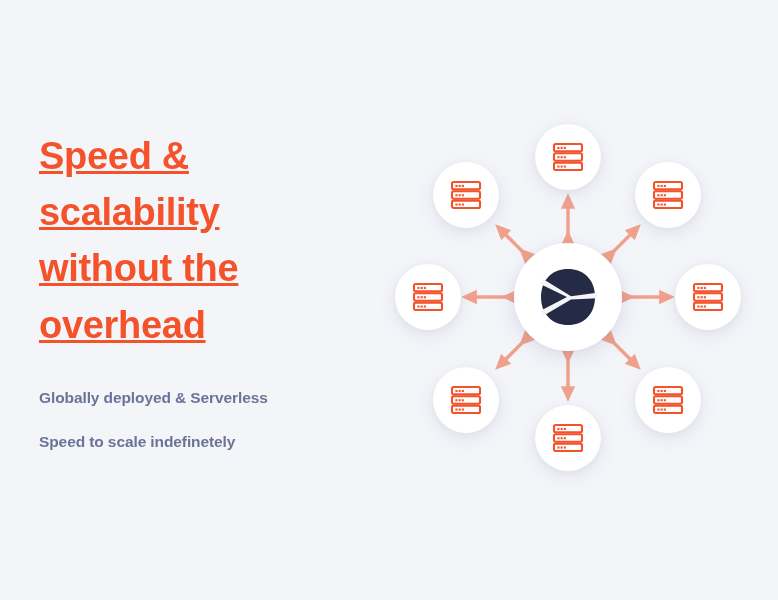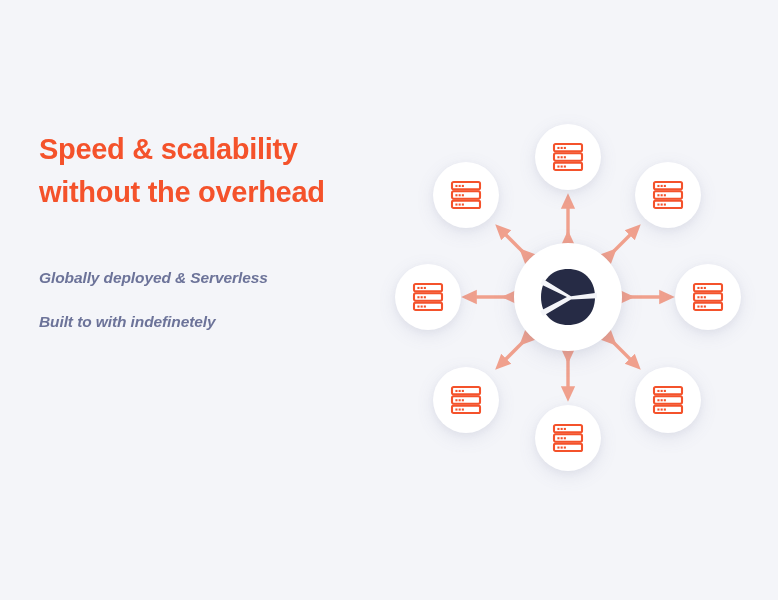--- a/index.html
+++ b/index.html
@@ -18,31 +18,31 @@
   
   .copy {
     position:absolute;
     left:39px;
     top:128px;
     width:330px;
   }
 
   .headline {
     color:#f4522b;
-    font-size:29px;
+    font-size:38px;
     font-weight:bold;
     line-height:1.48;
     letter-spacing:-0.3px;
     width:290px;
+    text-decoration:underline;
   }
 
   .bullets {
-    margin-top:53px;
+    margin-top:34px;
     list-style:none;
-    font-style:italic;
   }
 
   .bullet {
     color:#6c7399;
     font-size:15.5px;
     font-weight:bold;
     line-height:1.45;
     letter-spacing:-0.1px;
     margin-bottom:22px;
     width:275px;
@@ -98,21 +98,21 @@
   .hub-logo { display:block; }
 </style>
 </head>
 <body>
 
 <div class="copy">
   <h1 class="headline">Speed &amp; scalability without the overhead</h1>
 
   <ul class="bullets">
     <li class="bullet">Globally deployed &amp; Serverless</li>
-    <li class="bullet">Built to with indefinetely</li>
+    <li class="bullet">Speed to scale indefinetely</li>
   </ul>
 </div>
 
 <div class="diagram">
 
   <svg class="arrows-layer" viewBox="0 0 380 400">
     <defs>
       <marker id="ah" markerWidth="5" markerHeight="5" refX="2.6" refY="2.5" orient="auto" markerUnits="strokeWidth">
         <path d="M0,0.4 L4.6,2.5 L0,4.6 Z" fill="#f0a08d"></path>
       </marker>

